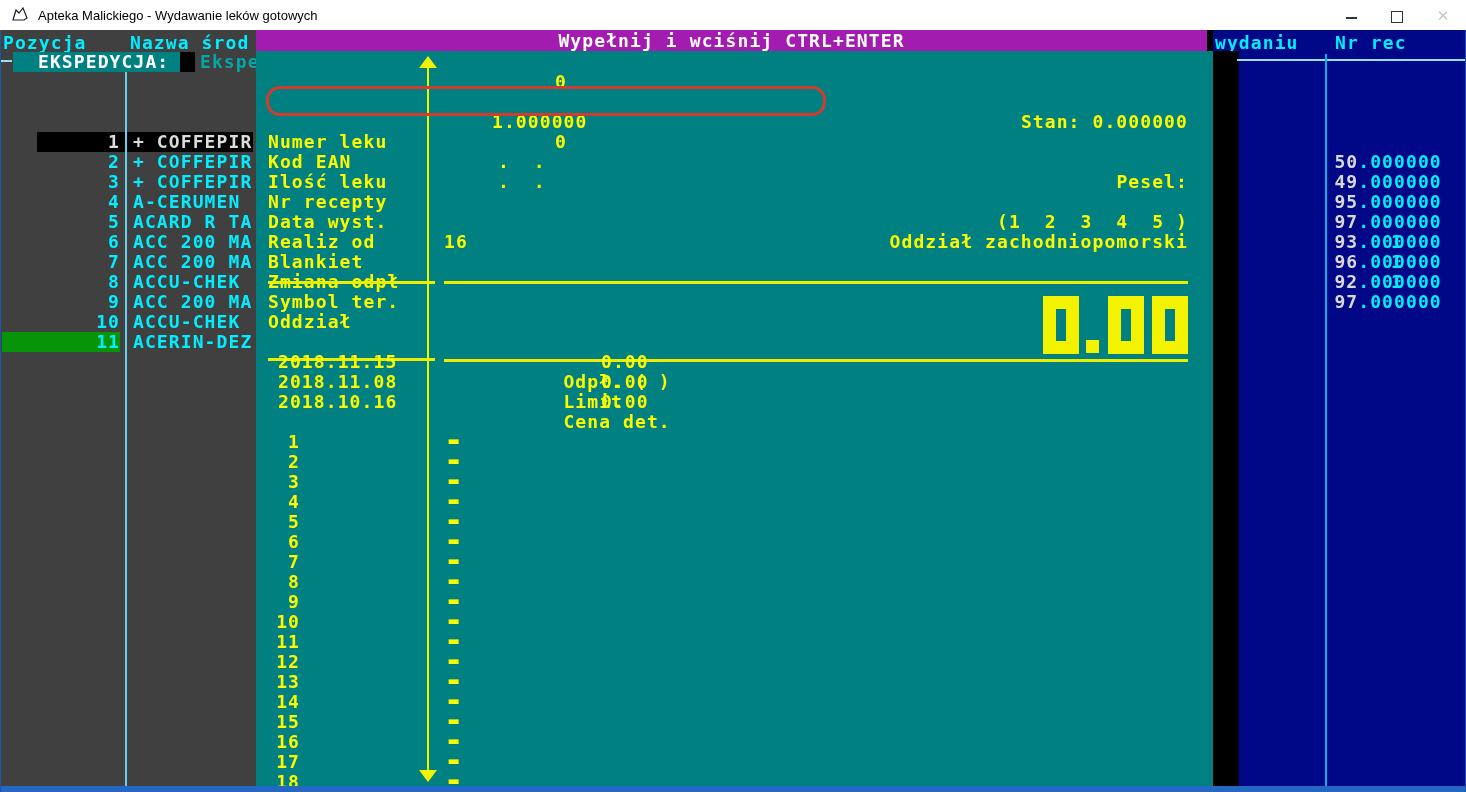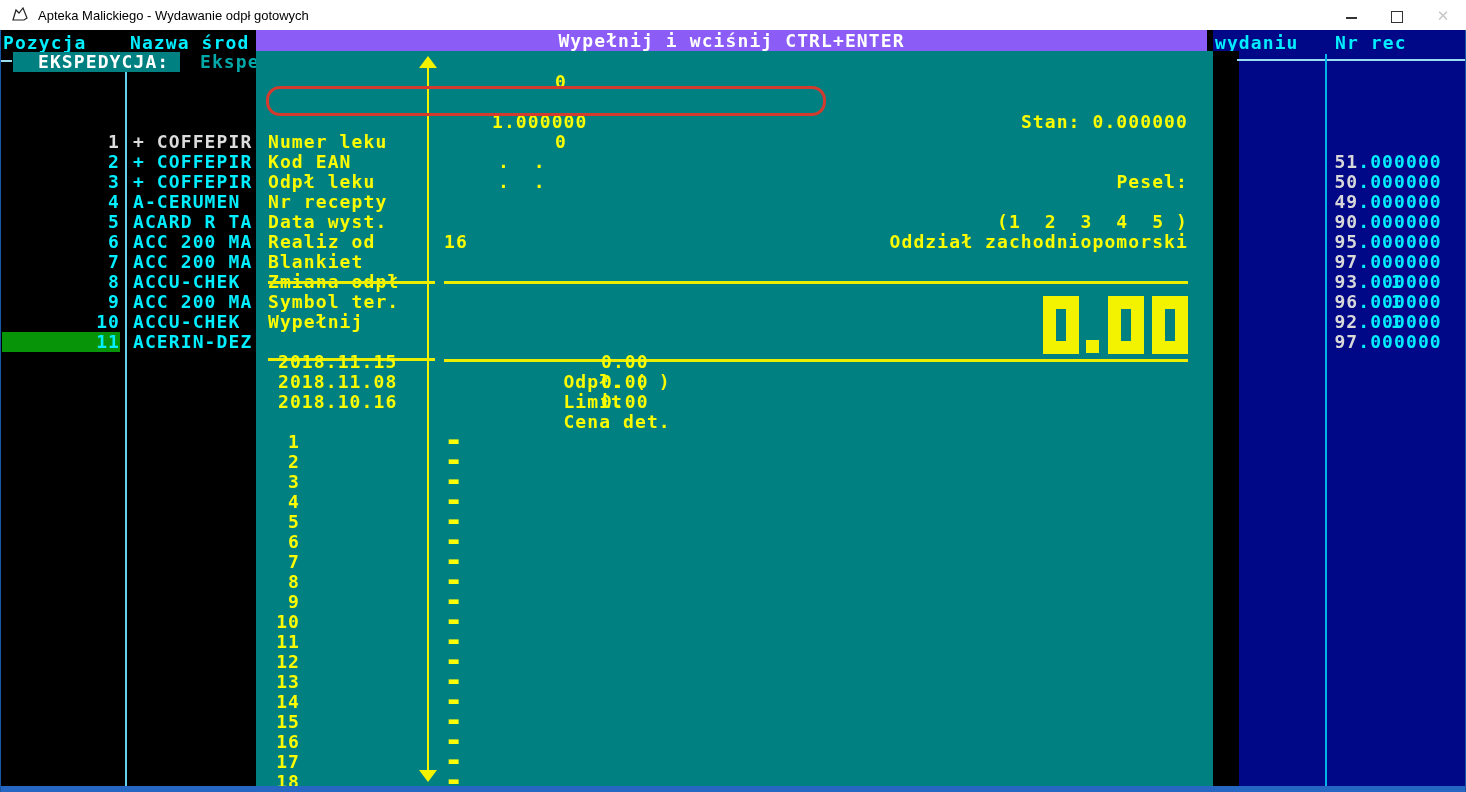--- a/index.html
+++ b/index.html
@@ -19,39 +19,39 @@
   .glyph-min{position:absolute;left:18px;top:15px;width:11px;height:1.5px;background:#333;}
   .glyph-max{position:absolute;left:17px;top:9px;width:10px;height:10px;border:1.4px solid #333;}
   .glyph-close{color:#C6C6C6;font-size:15px;font-family:"DejaVu Sans",sans-serif;}
   .glyph-close::before{content:"\2715";}
   
   .console{position:absolute;left:0;top:30px;width:1466px;height:756px;
            font-size:18px;font-weight:700;letter-spacing:1.1px;line-height:20px;color:#00EEFF;}
   .console span,.console div{white-space:pre;}
   .abs{position:absolute;}
   
-  .lpanel{position:absolute;left:0;top:0;width:256px;height:756px;background:#000000;}
+  .lpanel{position:absolute;left:0;top:0;width:256px;height:756px;background:#404040;}
   .lp-hdr1{position:absolute;left:3px;top:3px;color:#00EEFF;}
   .lp-hdr2{position:absolute;left:130px;top:3px;color:#00EEFF;}
   .eksp-tick{position:absolute;left:0;top:30px;width:12px;height:2px;background:#9ADCF0;}
   .eksp-box{position:absolute;left:13px;top:22px;width:167px;height:20px;background:#008080;
             color:#FFFFFF;padding-left:25px;box-sizing:border-box;}
   .eksp-black{position:absolute;left:180px;top:22px;width:15px;height:20px;background:#000;}
   .eksp-val{position:absolute;left:200px;top:22px;color:#00A8A8;}
   .lrows{position:absolute;left:0;top:42px;width:256px;}
   .lrow{position:relative;height:20px;}
   .lrow::before{content:"";position:absolute;z-index:0;}
   .lrow.sel-black::before{left:37px;right:3px;top:0;bottom:0;background:#000;}
   .lrow.sel-green::before{left:2px;width:118px;top:0;bottom:0;background:#089408;}
   .lnum{position:absolute;z-index:1;left:0;top:0;width:120px;text-align:right;color:#00EEFF;}
   .lname{position:absolute;z-index:1;left:133px;top:0;color:#00EEFF;}
   .lrow.sel-black .lnum,.lrow.sel-black .lname{color:#DCDCDC;}
   .lsep{position:absolute;left:125px;top:42px;width:2px;height:714px;background:#63D2EE;}
   
-  .obar{position:absolute;left:256px;top:0;width:951px;height:21px;background:#8b5cf6;
+  .obar{position:absolute;left:256px;top:0;width:951px;height:21px;background:#a21caf;
         color:#FFFFFF;text-align:center;line-height:21px;}
   .osliver{position:absolute;left:1207px;top:0;width:6px;height:21px;background:#000;}
   
   .teal{position:absolute;left:256px;top:21px;width:957px;height:735px;background:#008080;}
   .flabels{position:absolute;left:268px;top:42px;color:#FCFC00;}
   .flabel{height:20px;}
   .fval{position:absolute;color:#FCFC00;}
   .r-align{text-align:center;right:278px;}
   .scroll-line{position:absolute;left:427px;top:38px;width:2px;height:702px;background:#F3F300;}
   .arrow-up{position:absolute;left:419px;top:26px;width:0;height:0;
@@ -99,21 +99,21 @@
 
 <div class="win">
   <div class="frame-top"></div>
 
   <div class="titlebar">
     <span class="app-icon">
       <svg width="16" height="16" viewBox="0 0 16 16">
         <polygon points="1,13 4,3 7,6 11,1 15,11 12,13" fill="none" stroke="#222" stroke-width="1.2"></polygon>
       </svg>
     </span>
-    <span class="title">Apteka Malickiego - Wydawanie odpł gotowych</span>
+    <span class="title">Apteka Malickiego - Wydawanie leków gotowych</span>
     <div class="tbb tbb-min">
         <span class="glyph-min"></span>
       </div>
     <div class="tbb tbb-max">
         <span class="glyph-max"></span>
       </div>
     <div class="tbb tbb-close"><span class="glyph-close"></span></div>
   </div>
 
   <div class="console">
@@ -168,21 +168,21 @@
     <div class="osliver"></div>
 
     <div class="teal"></div>
 
     <div class="arrow-up"></div>
     <div class="scroll-line"></div>
     <div class="arrow-down"></div>
 
     <div class="flabels">
       
-    <div class="flabel">Numer leku</div><div class="flabel">Kod EAN</div><div class="flabel">Odpł leku</div><div class="flabel">Nr recepty</div><div class="flabel">Data wyst.</div><div class="flabel">Realiz od</div><div class="flabel">Blankiet</div><div class="flabel">Zmiana odpł</div><div class="flabel">Symbol ter.</div><div class="flabel">Wypełnij</div></div>
+    <div class="flabel">Numer leku</div><div class="flabel">Kod EAN</div><div class="flabel">Ilość leku</div><div class="flabel">Nr recepty</div><div class="flabel">Data wyst.</div><div class="flabel">Realiz od</div><div class="flabel">Blankiet</div><div class="flabel">Zmiana odpł</div><div class="flabel">Symbol ter.</div><div class="flabel">Oddział</div></div>
 
     <span class="fval abs" style="left:555px;top:42px;">0</span>
     <div class="annot"></div>
     <span class="fval abs" style="left:492px;top:82px;">1.000000</span>
     <span class="fval abs r-align" style="top:82px;">Stan: 0.000000</span>
     <span class="fval abs" style="left:555px;top:102px;">0</span>
     <span class="fval abs" style="left:498px;top:122px;">.  .</span>
     <span class="fval abs" style="left:498px;top:142px;">.  .</span>
     <span class="fval abs r-align" style="top:142px;">Pesel:</span>
     <span class="fval abs r-align" style="top:182px;">(1  2  3  4  5 )</span>
@@ -273,30 +273,24 @@
 
     <div class="rpanel"></div>
     <span class="rp-hdr1">wydaniu</span>
     <span class="rp-hdr2">Nr rec</span>
     <div class="blackstrip"></div>
     <div class="rp-underline"></div>
     <div class="rvline"></div>
     <div class="rrows">
       
     <div class="rrow">
-          <span class="rqty-pre">51</span><span class="rqty-suf">.000000</span>
-          <span class="rnr"></span>
-        </div><div class="rrow">
           <span class="rqty-pre">50</span><span class="rqty-suf">.000000</span>
           <span class="rnr"></span>
         </div><div class="rrow">
           <span class="rqty-pre">49</span><span class="rqty-suf">.000000</span>
-          <span class="rnr"></span>
-        </div><div class="rrow">
-          <span class="rqty-pre">90</span><span class="rqty-suf">.000000</span>
           <span class="rnr"></span>
         </div><div class="rrow">
           <span class="rqty-pre">95</span><span class="rqty-suf">.000000</span>
           <span class="rnr"></span>
         </div><div class="rrow">
           <span class="rqty-pre">97</span><span class="rqty-suf">.000000</span>
           <span class="rnr"></span>
         </div><div class="rrow">
           <span class="rqty-pre">93</span><span class="rqty-suf">.000000</span>
           <span class="rnr"></span>

